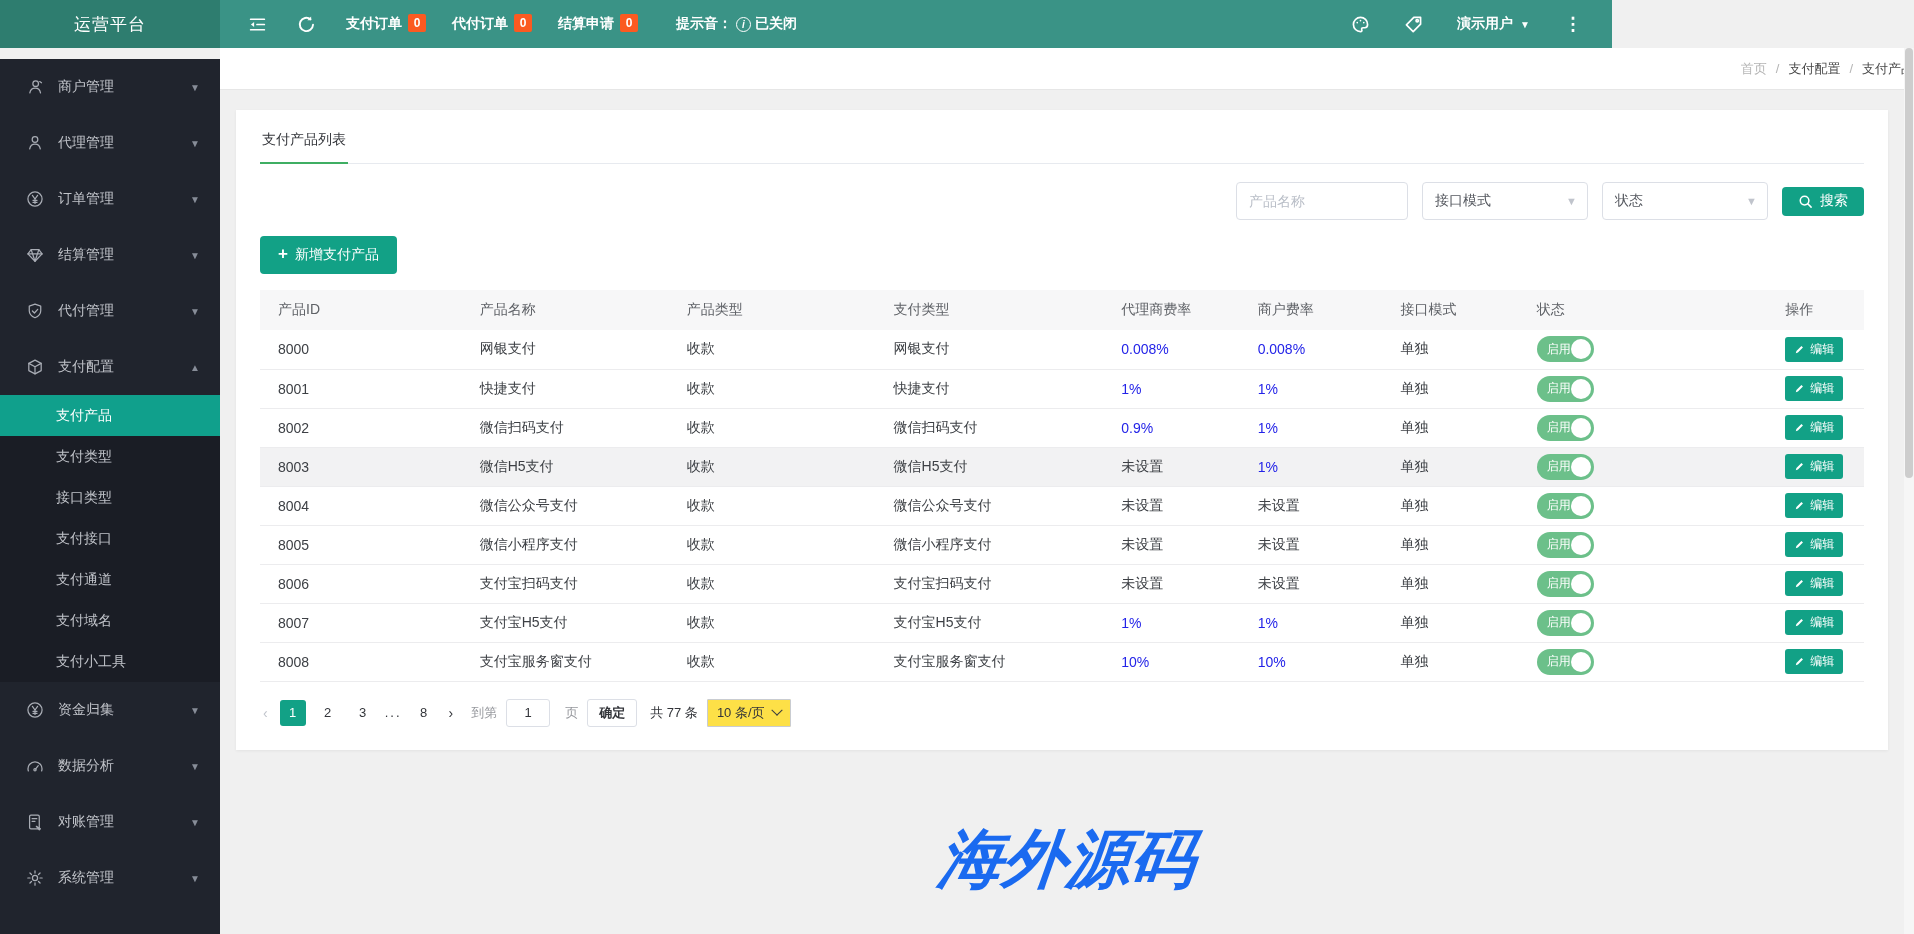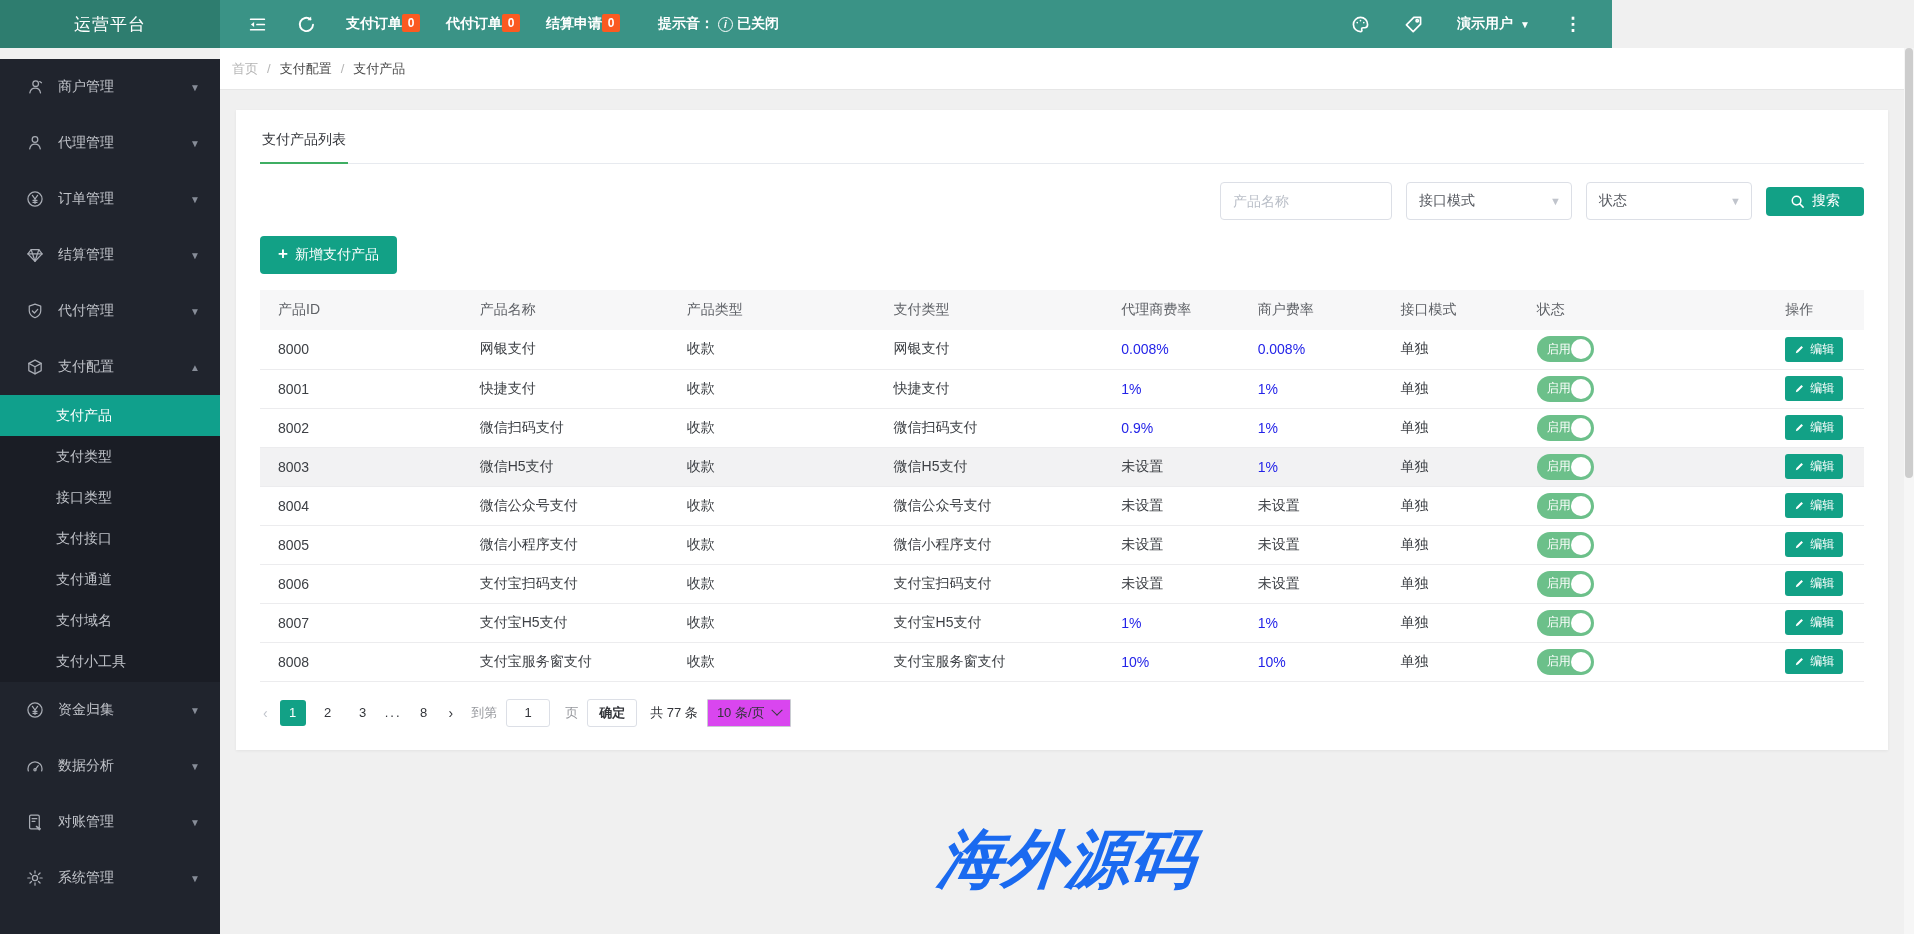--- a/index.html
+++ b/index.html
@@ -6,57 +6,57 @@
   html,body { width:1914px; height:934px; overflow:hidden; }
   body { font-family:"Liberation Sans", sans-serif; background:#f0f0f0; position:relative; }
 
   
   .topbar { position:absolute; top:0; left:0; width:1612px; height:48px; background:#3a9386; display:flex; align-items:center; color:#fff; z-index:10; }
   .logo { width:220px; height:48px; background:#2e7d6f; display:flex; align-items:center; justify-content:center; font-size:17px; letter-spacing:1px; }
   .tb-left { display:flex; align-items:center; gap:30px; padding-left:28px; }
   .tb-icon { display:flex; align-items:center; cursor:pointer; }
   .tb-icon svg { width:19px; height:19px; fill:none; stroke:#fff; stroke-width:1.6; stroke-linecap:round; stroke-linejoin:round; }
   .qlinks { display:flex; align-items:center; gap:26px; }
-  .qlink { display:flex; align-items:center; font-size:14px; font-weight:bold; cursor:pointer; }
+  .qlink { display:flex; align-items:center; gap:6px; font-size:14px; font-weight:bold; cursor:pointer; }
   .ql-badge { background:#fb5a21; color:#fff; font-size:12px; font-weight:bold; min-width:18px; height:18px; display:flex; align-items:center; justify-content:center; border-radius:2px; padding:0 4px; transform:translateY(-1px); }
   .sound { display:flex; align-items:center; gap:4px; font-size:14px; font-weight:bold; margin-left:8px; }
   .info-i { width:15px; height:15px; border:1.3px solid #fff; border-radius:50%; display:inline-flex; align-items:center; justify-content:center; font-size:10px; font-weight:bold; font-style:italic; }
   .tb-right { margin-left:auto; display:flex; align-items:center; gap:34px; padding-right:30px; }
   .user-chip { display:flex; align-items:center; gap:7px; font-size:14px; font-weight:bold; cursor:pointer; }
   .caret-down-sm { font-size:10px; }
   .vdots { font-size:18px; font-weight:bold; letter-spacing:0; cursor:pointer; }
 
   
   .sidebar { position:absolute; top:59px; left:0; width:220px; height:886px; background:#20242d; overflow:hidden; }
   .side-item { height:56px; display:flex; align-items:center; padding:0 20px 0 26px; color:#c0c3c9; font-size:14px; cursor:pointer; }
   .side-item .s-icon { width:18px; height:18px; margin-right:14px; display:flex; align-items:center; color:#a9adb5; }
   .side-item .s-icon svg { width:18px; height:18px; fill:none; stroke:currentColor; stroke-width:1.1; stroke-linecap:round; stroke-linejoin:round; }
   .side-item .caret { margin-left:auto; font-size:10px; color:#878d98; }
   .submenu { background:#1a1d25; }
   .sub-item { height:41px; display:flex; align-items:center; padding-left:56px; color:#c0c3c9; font-size:14px; cursor:pointer; }
   .sub-item.active { background:#10a08c; color:#fff; }
 
   
   .main { position:absolute; left:220px; top:48px; width:1694px; height:886px; background:#f0f0f0; }
-  .breadcrumb { height:42px; background:#fff; border-bottom:1px solid #e6e6e6; display:flex; align-items:center; padding-left:12px; font-size:13px; gap:9px; }
+  .breadcrumb { height:42px; background:#fff; border-bottom:1px solid #e6e6e6; display:flex; align-items:center; padding-left:12px; font-size:13px; gap:9px;justify-content:flex-end; }
   .crumb { color:#4a4a4a; cursor:pointer; }
   .crumb.muted { color:#b5b5b5; cursor:default; }
   .crumb-sep { color:#b5b5b5; }
 
   .card { position:absolute; left:16px; top:62px; width:1652px; background:#fff; padding:0 24px 6px; box-shadow:0 1px 3px rgba(0,0,0,.06); }
   .tabs { height:54px; border-bottom:1px solid #e7eaef; display:flex; align-items:flex-end; }
   .tab { padding:0 2px 13px; font-size:14px; color:#33353a; border-bottom:2px solid #3fae63; margin-bottom:-1px; cursor:pointer; }
 
   .filter-row { display:flex; justify-content:flex-end; align-items:center; gap:14px; margin-top:18px; }
   .f-input { width:172px; height:38px; border:1px solid #dcdfe6; border-radius:4px; padding:0 12px; font-size:14px; color:#5a5e66; outline:none; }
   .f-input::placeholder { color:#b9bec7; }
   .f-select { width:166px; height:38px; border:1px solid #dcdfe6; border-radius:4px; padding:0 10px 0 12px; font-size:14px; color:#55585f; display:flex; align-items:center; justify-content:space-between; cursor:pointer; background:#fff; }
   .f-select .sel-caret { color:#c0c4cc; font-size:11px; }
   .btn-teal { background:#12a186; color:#fff; border:none; border-radius:4px; font-size:14px; display:inline-flex; align-items:center; justify-content:center; gap:7px; cursor:pointer; font-family:inherit; }
-  .search-btn { height:29px; padding:0 24px; }
+  .search-btn { height:29px; padding:0 16px; }
   .search-btn svg { width:15px; height:15px; fill:none; stroke:#fff; stroke-width:1.6; stroke-linecap:round; }
   .add-row { margin-top:16px; }
   .add-btn { height:38px; padding:0 18px; }
   .add-btn .plus { font-size:17px; font-weight:bold; margin-top:-2px; }
 
   table { width:100%; border-collapse:collapse; margin-top:16px; font-size:14px; }
   thead th { background:#f7f7f8; height:40px; text-align:left; color:#5e6166; font-weight:normal; padding:0 8px; }
   thead th:first-child { padding-left:18px; }
   tbody td { height:39px; border-bottom:1px solid #ececee; color:#3d4045; padding:0 8px; }
   tbody td:first-child { padding-left:18px; }
@@ -71,21 +71,21 @@
   .pagination { display:flex; align-items:center; gap:9px; height:62px; font-size:13px; color:#33353a; }
   .pg-arrow { font-size:14px; padding:0 3px; cursor:pointer; }
   .pg-arrow.disabled { color:#c0c4cc; cursor:default; }
   .pg-num { min-width:26px; height:26px; display:flex; align-items:center; justify-content:center; border-radius:3px; cursor:pointer; padding:0 4px; }
   .pg-num.active { background:#12a186; color:#fff; cursor:default; }
   .pg-dots { color:#33353a; letter-spacing:2px; }
   .goto-lbl { color:#97999e; margin-left:6px; }
   .goto-input { width:44px; height:28px; border:1px solid #dcdfe6; border-radius:3px; text-align:center; font-size:13px; color:#33353a; outline:none; }
   .confirm-btn { height:28px; border:1px solid #dcdfe6; background:#fff; border-radius:3px; padding:0 11px; font-size:13px; color:#33353a; font-weight:bold; cursor:pointer; font-family:inherit; }
   .total-lbl { margin-left:4px; }
-  .size-select { height:28px; border:1px solid #c9ccd1; border-radius:1px; padding:0 9px; display:flex; align-items:center; gap:8px; cursor:pointer; background:#d946ef; }
+  .size-select { height:28px; border:1px solid #c9ccd1; border-radius:1px; padding:0 9px; display:flex; align-items:center; gap:8px; cursor:pointer; background:#fde047; }
   .size-select .chev { width:8px; height:8px; border-right:1.6px solid #3a3c40; border-bottom:1.6px solid #3a3c40; transform:rotate(45deg) translate(-2px,-2px); }
 
   .watermark { position:absolute; left:0; width:100%; top:768px; text-align:center; font-family:"DejaVu Serif", serif; font-style:italic; font-weight:bold; font-size:64px; color:#1a6af0; transform:skewX(-6deg); pointer-events:none; }
 
   .scrollbar { position:absolute; right:0; top:48px; width:10px; height:886px; background:#f6f6f6; }
   .scrollbar .thumb { position:absolute; top:0; left:1px; width:8px; height:430px; background:#cdcdcd; border-radius:4px; }
 </style>
 </head>
 <body>
 

